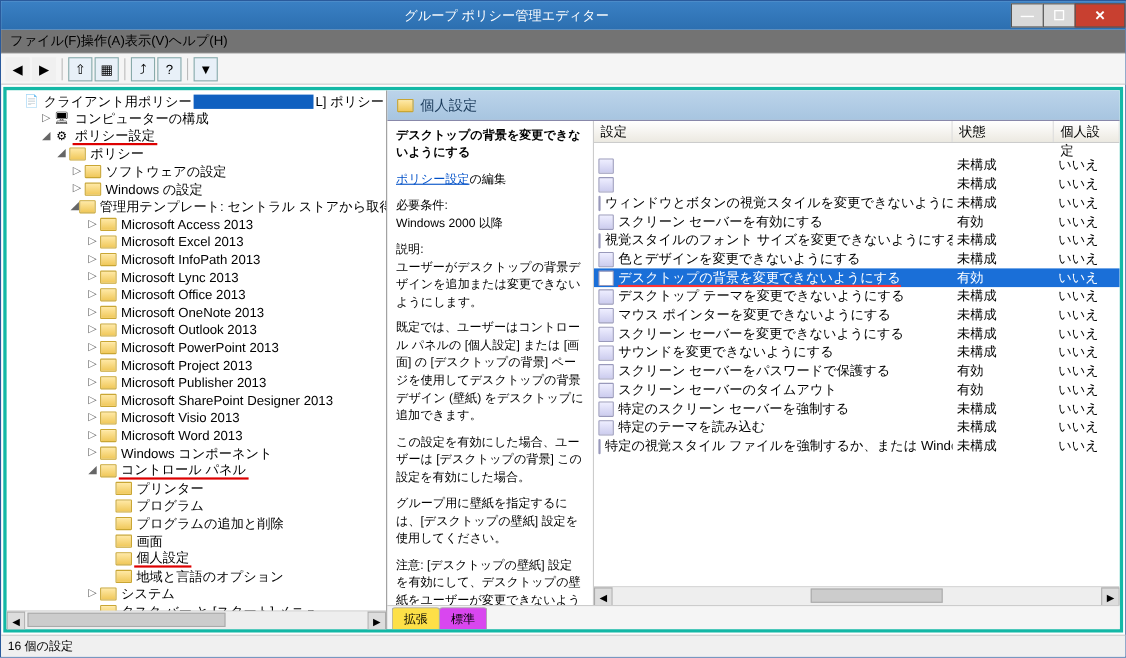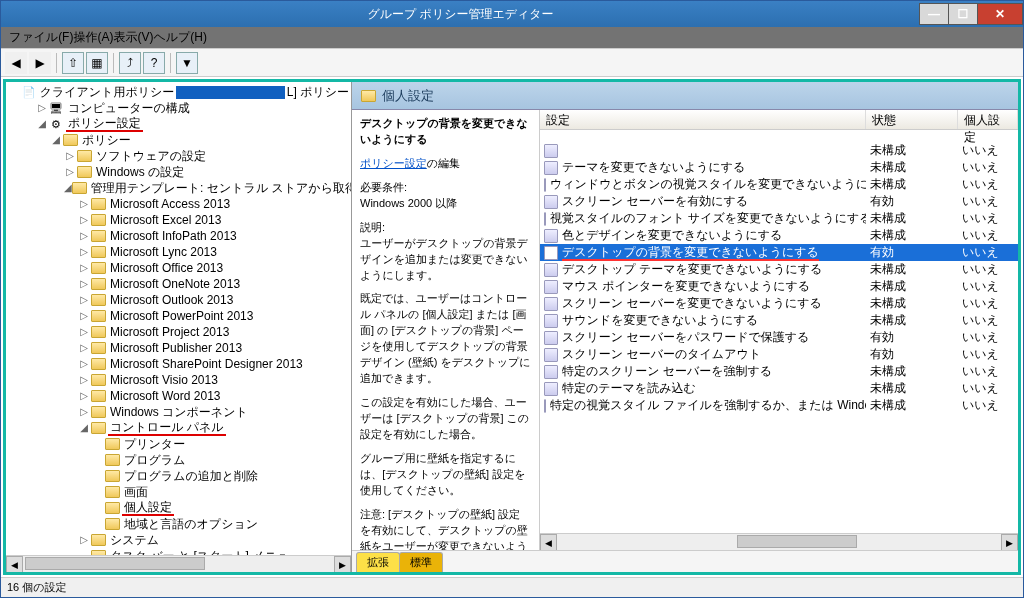--- a/index.html
+++ b/index.html
@@ -163,21 +163,21 @@
   .prow{display:flex; height:17px; line-height:17px; font-size:12px;}
   .prow .c1{flex:1; display:flex; align-items:center; padding-left:4px; white-space:nowrap; overflow:hidden;}
   .prow .c2{width:92px; padding-left:4px;}
   .prow .c3{width:60px; padding-left:4px;}
   .picon{width:14px;height:14px; display:inline-block; margin-right:4px; background:linear-gradient(#eef,#cce); border:1px solid #99b; border-radius:1px;}
   .prow.selected { background:#1a6fd8; color:#fff;}
   .prow.selected .picon{ background:#fff;}
   .listscroll{height:17px;border-top:1px solid #ccc;background:#f0f0f0;display:flex;}
   
   .tabs{height:22px; display:flex; align-items:flex-end; padding-left:4px; border-top:1px solid #ccc; background:#f5f5f5;}
-  .tab{ padding:2px 10px; font-size:11px; border:1px solid #aaa; border-bottom:none; background:#eab308; margin-right:-1px; border-radius:3px 3px 0 0;}
+  .tab{ padding:2px 10px; font-size:11px; border:1px solid #aaa; border-bottom:none; background:#d946ef; margin-right:-1px; border-radius:3px 3px 0 0;}
   .tab.active{ background:#fde047; }
   
   .status{ height:20px; background:#f0f0f0; border-top:1px solid #ccc; padding:2px 6px; font-size:11px;}
 </style>
 </head>
 <body>
 
 <div class="window">
 
   <div class="titlebar">
@@ -404,21 +404,20 @@
               <div class="prow">
                 <div class="c1">
                   <span class="picon"></span>
                 </div>
                 <div class="c2">未構成</div>
                 <div class="c3">いいえ</div>
               </div>
               <div class="prow">
                 <div class="c1">
                   <span class="picon"></span>
-                  <span>テーマを変更できないようにする</span>
                 </div>
                 <div class="c2">未構成</div>
                 <div class="c3">いいえ</div>
               </div>
               <div class="prow">
                 <div class="c1">
                   <span class="picon"></span>
                   <span>ウィンドウとボタンの視覚スタイルを変更できないようにする</span>
                 </div>
                 <div class="c2">未構成</div>

